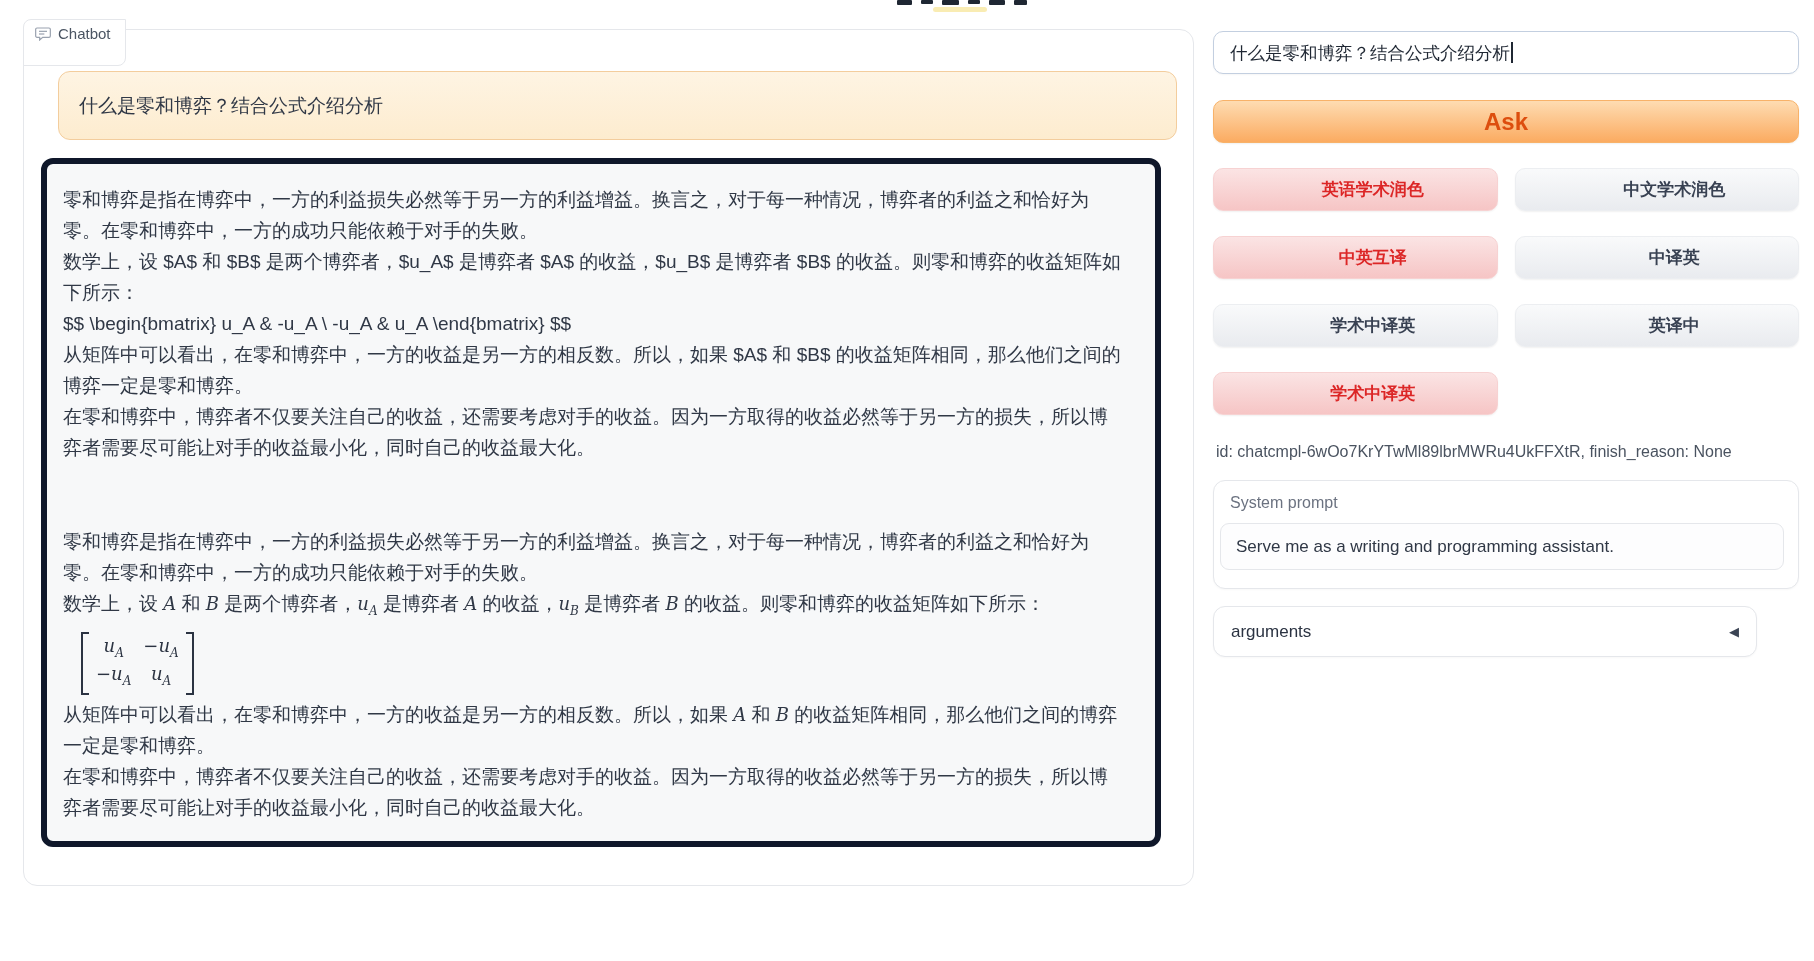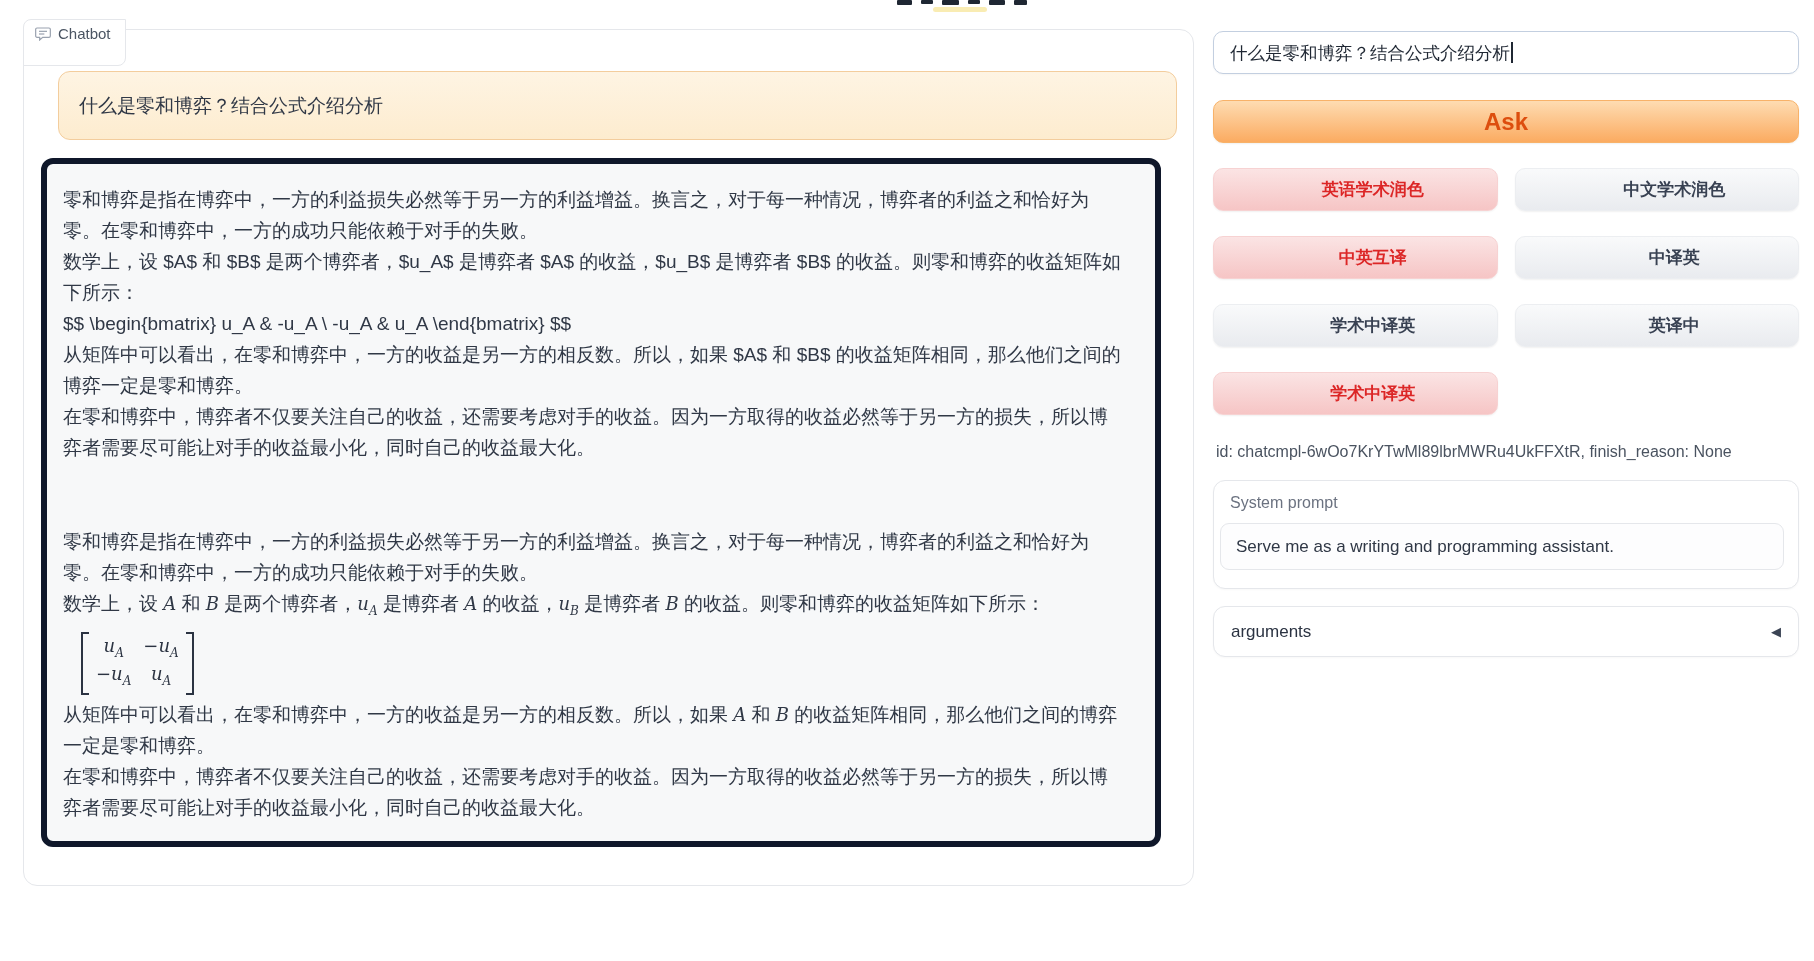--- a/index.html
+++ b/index.html
@@ -83,21 +83,21 @@
     position:absolute;left:1213px;top:480px;width:586px;height:109px;box-sizing:border-box;
     border:1px solid #e5e7eb;border-radius:12px;background:#fff;box-shadow:0 1px 2px rgba(0,0,0,.03);
   }
   .sysprompt-label{position:absolute;left:16px;top:13px;font-size:16px;color:#6b7280;text-align:right;}
   .sysprompt-input{
     position:absolute;left:6px;right:14px;top:42px;height:47px;box-sizing:border-box;
     border:1px solid #e5e7eb;border-radius:9px;background:#fdfdfe;
     display:flex;align-items:center;padding:0 15px;font-size:17px;color:#303846;
   }
   .accordion{
-    position:absolute;left:1213px;top:606px;width:586px;height:51px;box-sizing:border-box;
+    position:absolute;left:1213px;top:606px;width:544px;height:51px;box-sizing:border-box;
     border:1px solid #e5e7eb;border-radius:12px;background:#fff;box-shadow:0 1px 2px rgba(0,0,0,.03);
     display:flex;align-items:center;justify-content:space-between;padding:0 17px;cursor:pointer;
   }
   .accordion-label{font-size:17px;color:#2b3342;}
   .accordion-arrow{font-size:13px;color:#3b4454;}
 </style>
 </head>
 <body>
 
 <div class="title-sliver">

